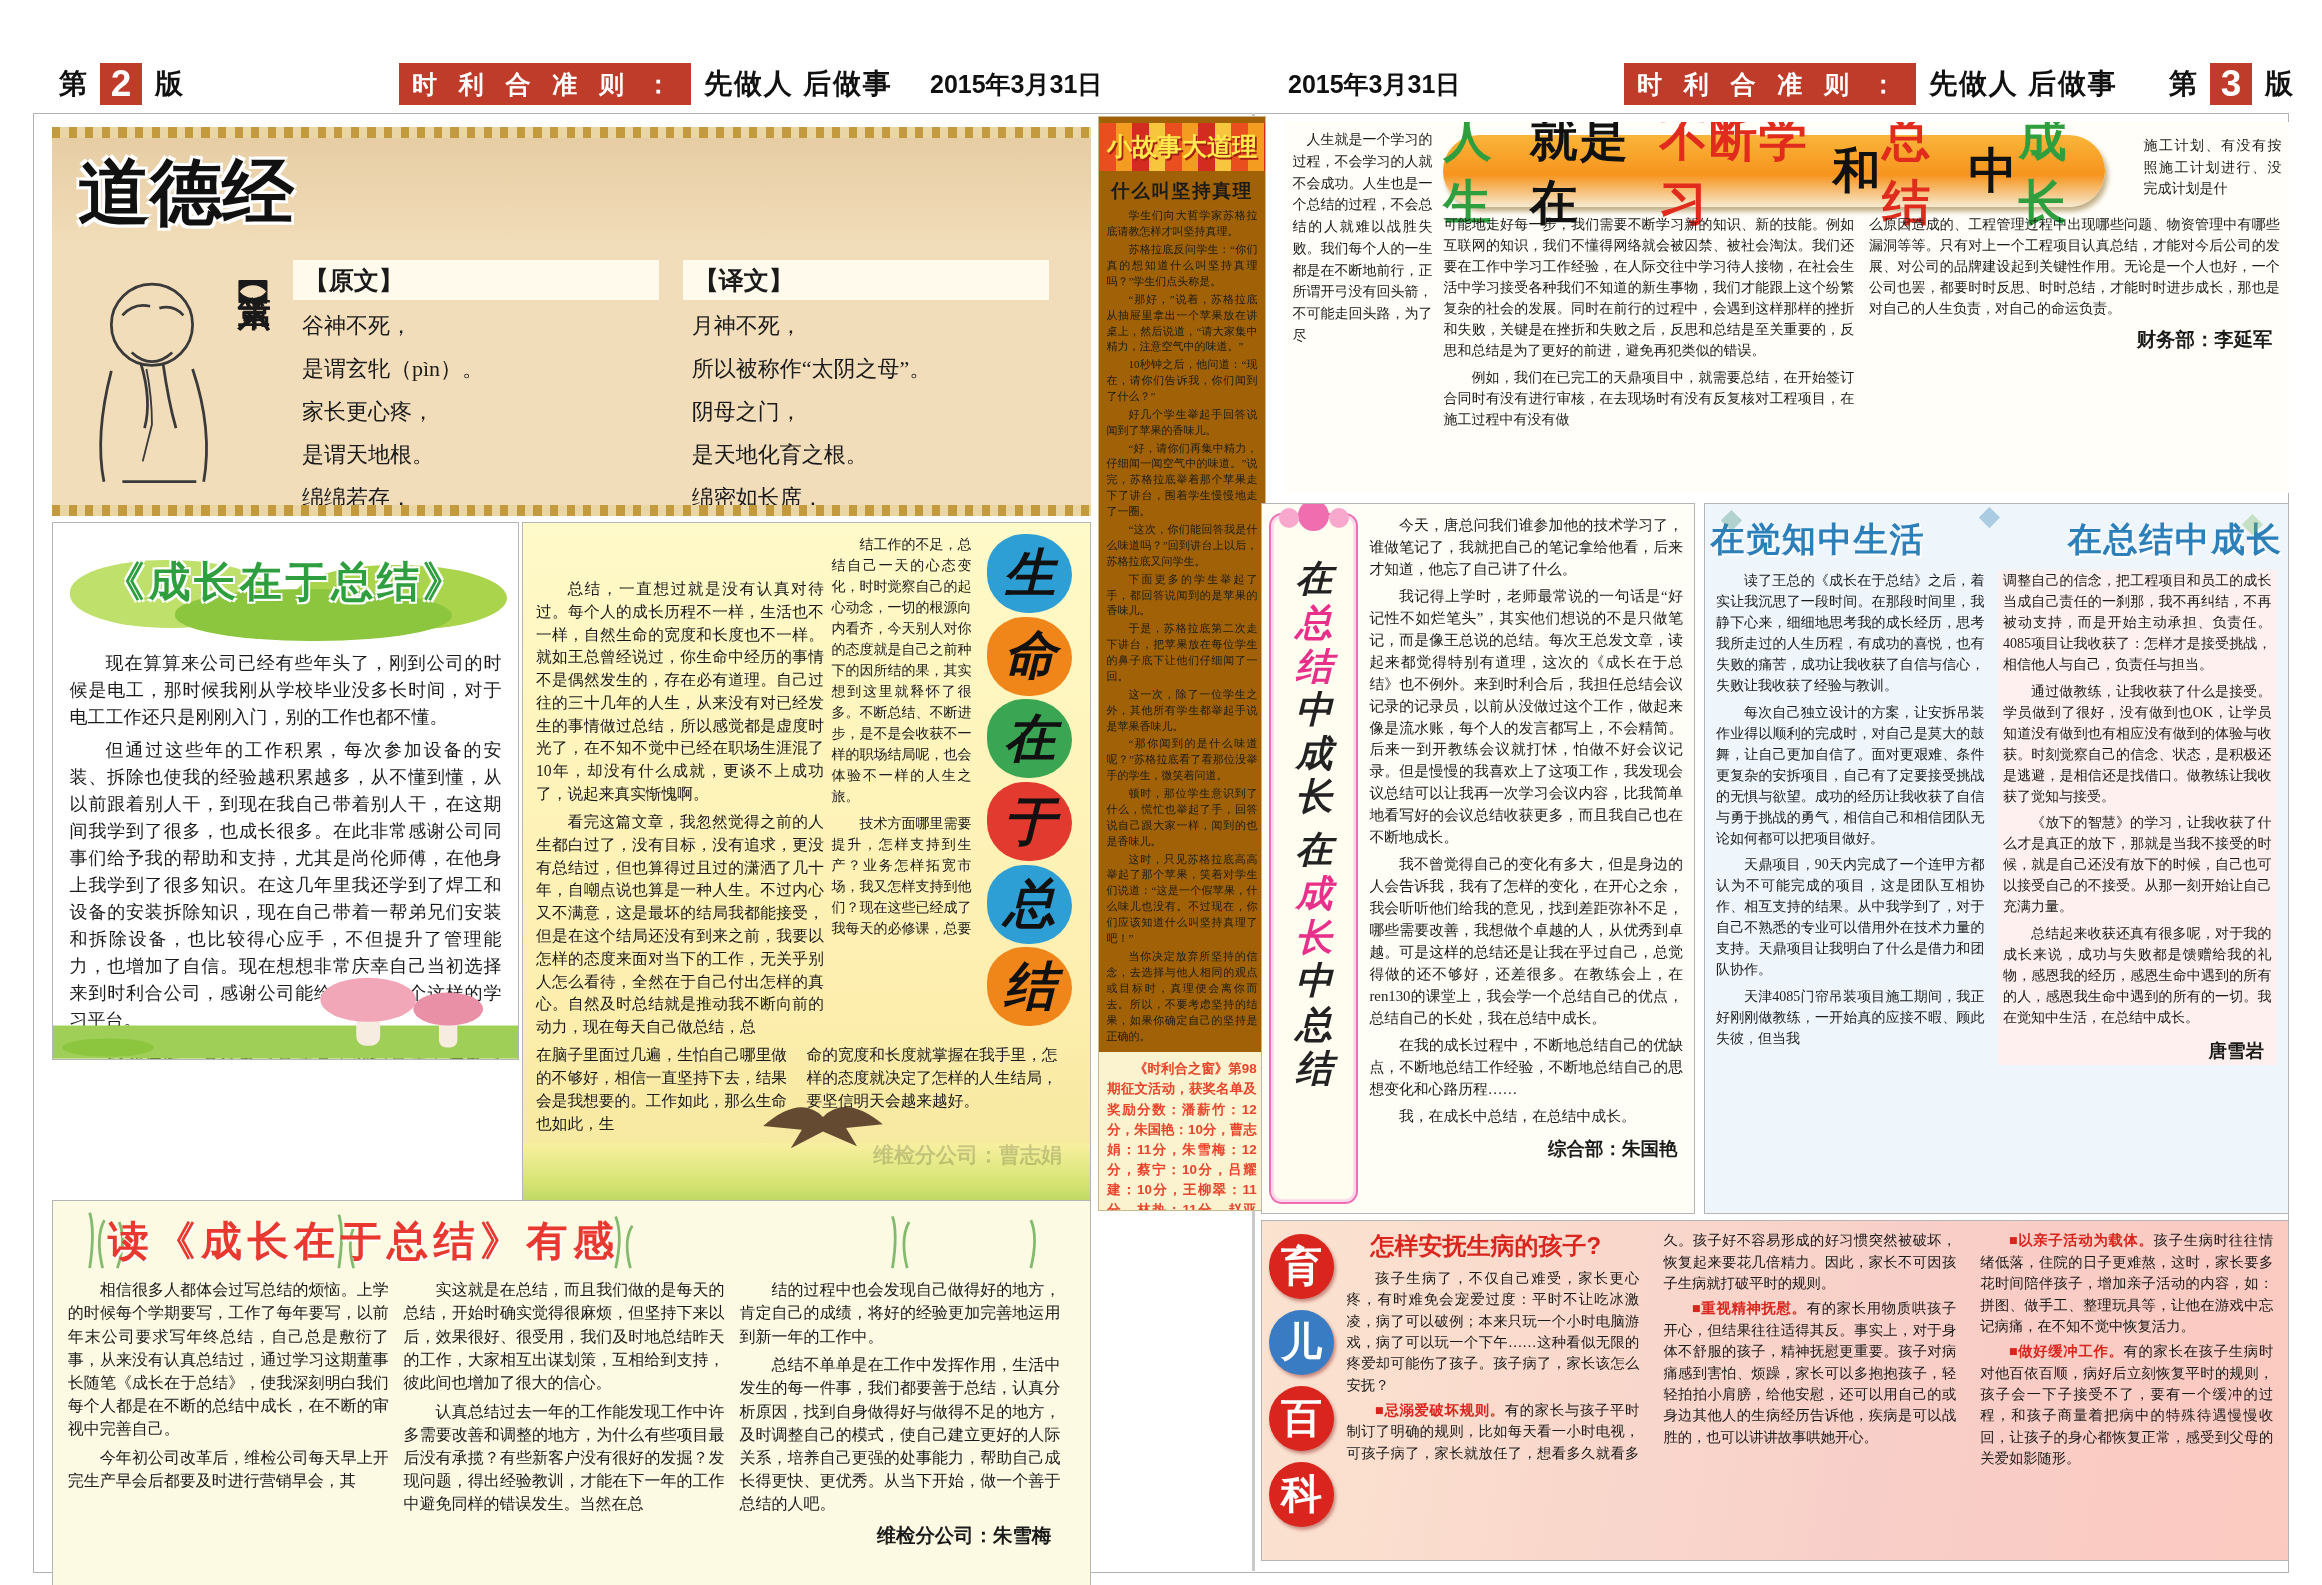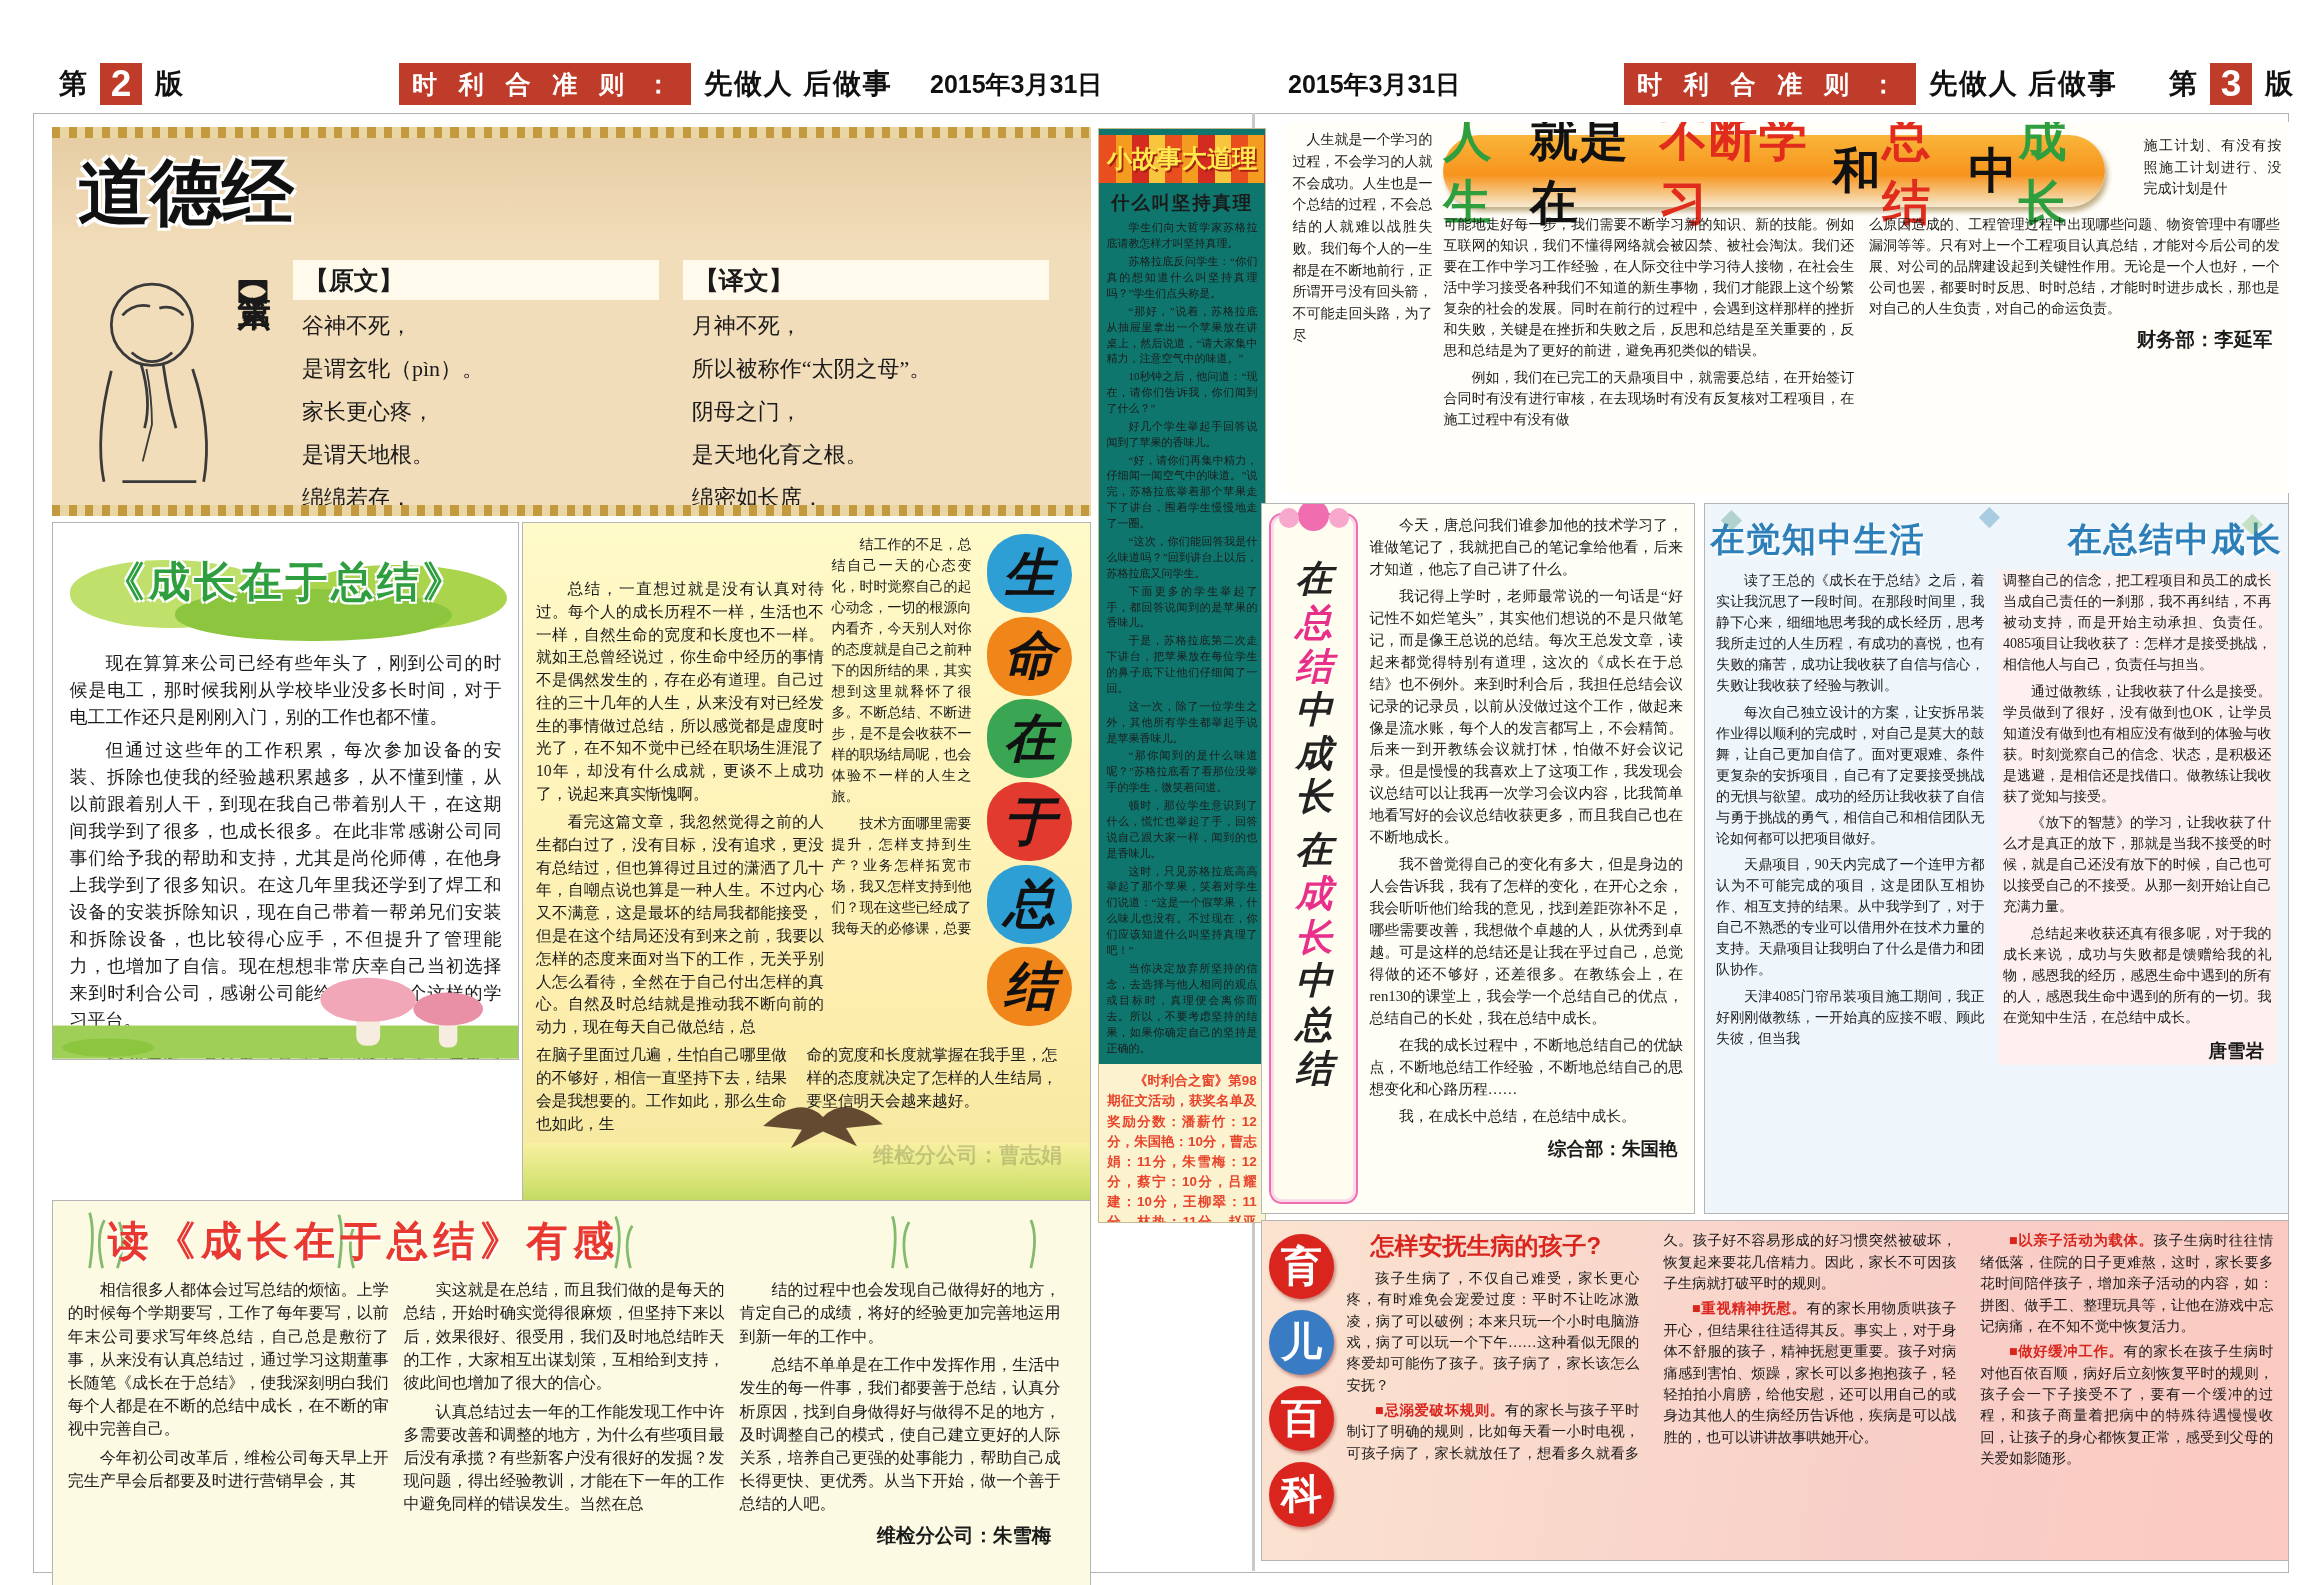--- a/index.html
+++ b/index.html
@@ -30,21 +30,21 @@
              text-shadow:2.8px 2.8px 0 #fff,-2.8px -2.8px 0 #fff,2.8px -2.8px 0 #fff,-2.8px 2.8px 0 #fff;}
   .ddj-row{display:flex;padding:13px 18.5px 0 14.8px;}
   .ddj-chapter{writing-mode:vertical-rl;font-size:33px;font-weight:bold;margin:9.2px 16.6px 0 7.4px;
                font-family:"Liberation Sans","DejaVu Sans",sans-serif;}
   .ddj-col{flex:1;margin-right:24px;}
   .ddj-col .lbl{background:#fffaec;font-size:25px;font-weight:bold;padding:3.7px 11px;margin-bottom:11px;
                 font-family:"Liberation Sans","DejaVu Sans",sans-serif;}
   .ddj-col .line{font-size:22px;margin:0 0 13px 9.2px;}
 
   
-  #xiaogushi{left:1098px;top:128px;width:168px;height:1095px;background:#0f766e;border:0.9px solid #c9b98e;padding:0 7.4px;}
+  #xiaogushi{left:1098px;top:116px;width:168px;height:1095px;background:#a16207;border:0.9px solid #c9b98e;padding:0 7.4px;}
   #xgs-banner{margin:5.5px -7.4px 7.4px;height:48px;display:flex;align-items:center;justify-content:center;
       background:repeating-linear-gradient(90deg,#e94f1e 0 16.6px,#f39c1f 16.6px 33px,#d42b20 33px 50px,#f8c63c 50px 66px);}
   #xgs-banner span{font-family:"Liberation Sans","DejaVu Sans",sans-serif;font-size:25px;font-weight:bold;color:#ffe94d;
       text-shadow:1.8px 1.8px 0 #a32214;}
   #xgs-sub{font-family:"Liberation Sans","DejaVu Sans",sans-serif;font-size:18.5px;font-weight:bold;text-align:center;
       letter-spacing:1.8px;margin-bottom:5.5px;}
   #xiaogushi p{font-size:11px;line-height:1.45;margin-bottom:1.8px;}
   #xgs-notice{margin:7.4px -7.4px 0;padding:7.4px 8.3px;background:#fbf3cf;position:relative;}
   #xgs-notice p{color:#e8442b;font-size:13.4px;font-weight:bold;line-height:1.5;font-family:"Liberation Sans","DejaVu Sans",sans-serif;}
 

